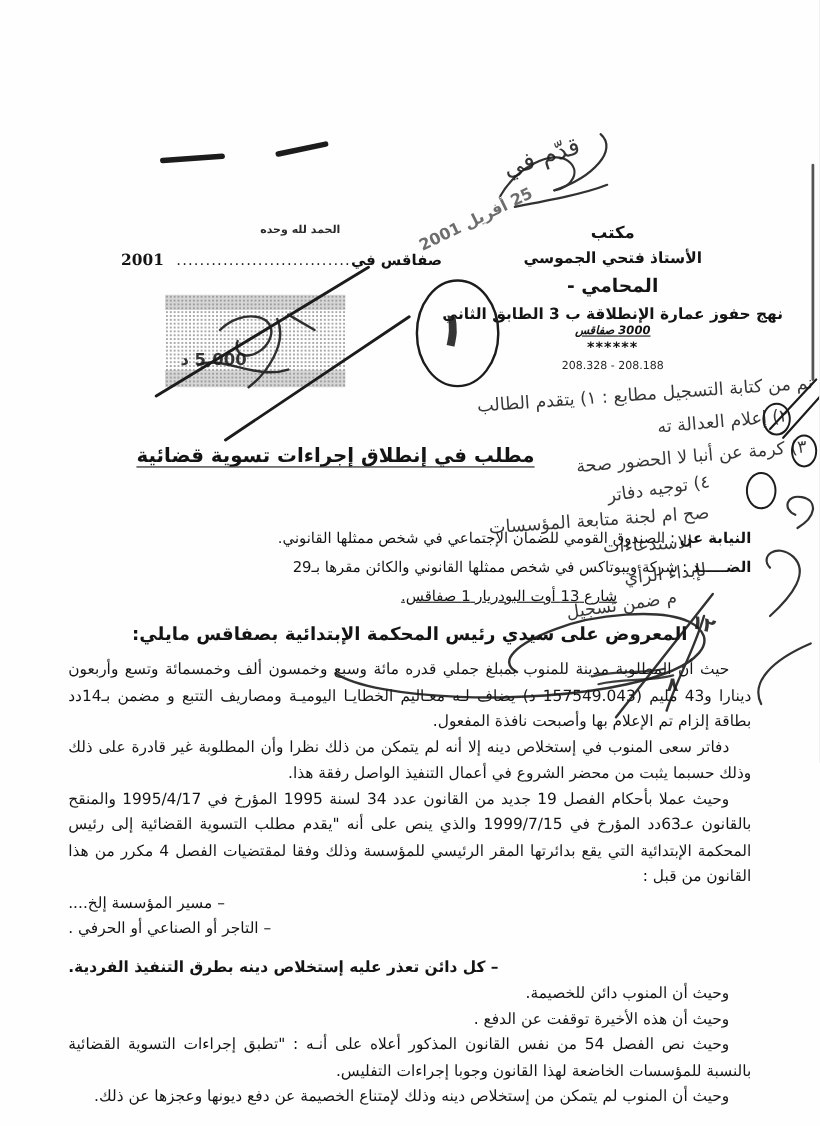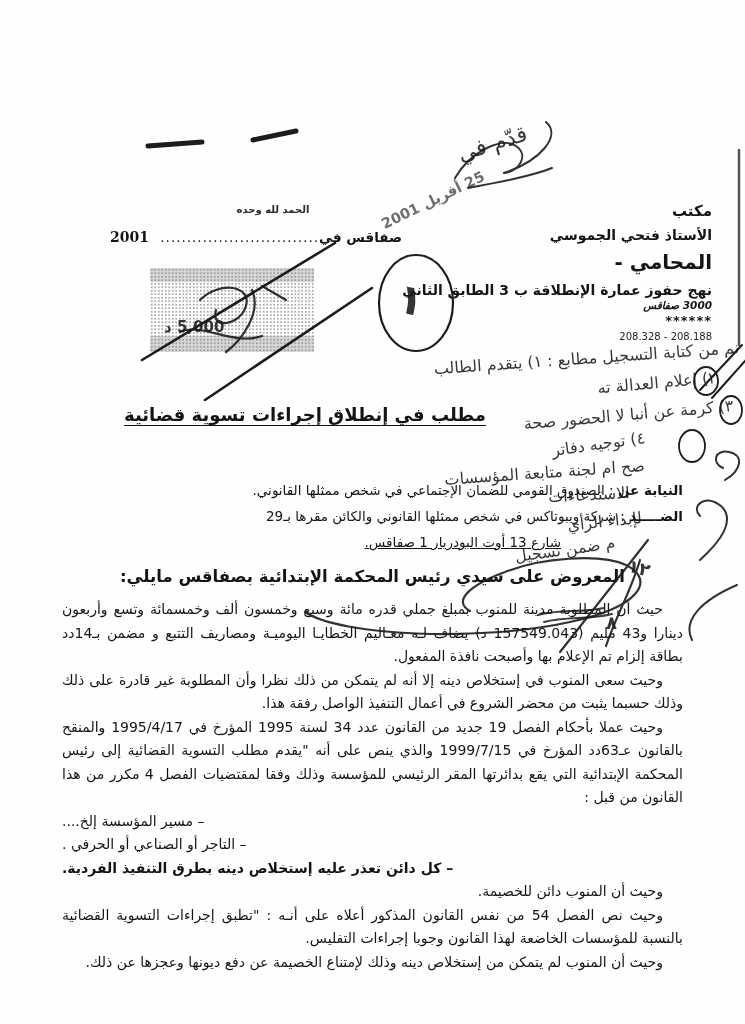--- a/index.html
+++ b/index.html
@@ -7,26 +7,26 @@
         font-family:"DejaVu Sans",sans-serif;color:#141414;direction:rtl;overflow:hidden;}
   
   .bismillah{position:absolute;left:228px;top:204px;width:90px;font-size:10px;font-weight:700;color:#2a2a2a;text-align:center;}
   .dateline{position:absolute;left:110px;top:229px;width:292px;display:flex;align-items:baseline;font-size:13.5px;font-weight:700;}
   .dateline .place{white-space:nowrap;}
   .dateline .dots{flex:1;overflow:hidden;white-space:nowrap;font-weight:400;letter-spacing:1px;color:#222;}
   .dateline .year{font-family:"DejaVu Serif",serif;font-size:14px;font-weight:700;}
   .datestamp{position:absolute;left:328px;top:192px;width:210px;font-size:14.5px;color:#4a4a4a;opacity:.8;
              transform:rotate(-26deg);letter-spacing:2px;font-weight:700;text-align:center;}
   
-  .letterhead{position:absolute;left:402px;top:202px;width:310px;}
+  .letterhead{position:absolute;left:402px;top:202px;width:310px;text-align:center;}
   .lh-office{font-size:15px;font-weight:700;}
   .lh-name{font-size:14px;font-weight:700;margin-top:7px;}
-  .lh-role{font-size:20px;font-weight:700;margin-top:7px;}
+  .lh-role{font-size:17px;font-weight:700;margin-top:7px;}
   .lh-addr{font-size:14px;font-weight:700;margin-top:8px;}
-  .lh-city{font-size:10.5px;font-weight:700;margin-top:1px;font-style:italic;}
+  .lh-city{font-size:10.5px;font-weight:700;margin-top:1px;font-style:italic;text-decoration:underline;}
   .lh-stars{font-size:13px;margin-top:2px;letter-spacing:1px;font-weight:700;}
   .lh-phone{font-size:10px;margin-top:3px;color:#222;}
   
   .stamp{position:absolute;left:150px;top:268px;width:164px;height:84px;opacity:.85;
     background-image:
       linear-gradient(to bottom, rgba(120,120,120,.35) 0 14px, rgba(0,0,0,0) 14px calc(100% - 16px), rgba(120,120,120,.35) calc(100% - 16px) 100%),
       radial-gradient(circle,#8f8f8f 0.6px,transparent 0.8px);
     background-size:100% 100%,3.5px 3.5px;}
   .stamp-value{position:absolute;left:14px;bottom:16px;font-size:15px;font-weight:700;color:#111;}
   
@@ -35,21 +35,21 @@
   .parties{position:absolute;left:62px;top:477px;width:621px;font-size:13.5px;line-height:26px;}
   .parties .lbl{font-weight:700;}
   .parties .indent2{padding-right:122px;text-decoration:underline;}
   .court-heading{position:absolute;left:62px;top:567px;width:621px;text-align:center;
                  font-size:16.5px;font-weight:800;}
   
   .body-text{position:absolute;left:62px;top:598px;width:621px;font-size:14px;line-height:23.5px;
              text-align:justify;text-justify:inter-word;}
   .body-text p{margin:0;text-indent:20px;}
   .body-text .li{margin:0;text-indent:0;padding-right:20px;text-align:left;}
-  .body-text .bold{font-weight:800;}
+  .body-text .bold{font-weight:800;margin-top:12px;}
   
   .hand{position:absolute;font-size:16px;color:#1a1a1a;opacity:.88;white-space:nowrap;
         font-weight:400;transform-origin:right center;letter-spacing:.5px;}
   .hnum{font-size:18px;font-weight:700;}
   
   .overlay{position:absolute;inset:0;pointer-events:none;}
 </style>
 </head>
 <body>
 
@@ -82,26 +82,27 @@
   <div class="parties">
     <div><span class="lbl">النيابة عن</span> <span>: الصندوق القومي للضمان الإجتماعي في شخص ممثلها القانوني.</span></div>
     <div><span class="lbl">الضـــــد</span> <span>: شركة ويبوتاكس في شخص ممثلها القانوني والكائن مقرها بـ29</span></div>
     <div class="indent2">شارع 13 أوت البودريار 1 صفاقس.</div>
   </div>
 
   <div class="court-heading">المعروض على سيدي رئيس المحكمة الإبتدائية بصفاقس مايلي:</div>
 
   <div class="body-text">
     <p>حيث أن المطلوبة مدينة للمنوب بمبلغ جملي قدره مائة وسبع وخمسون ألف وخمسمائة وتسع وأربعون دينارا و43 مليم (157549.043 د) يضاف لـه معـاليم الخطايـا اليوميـة ومصاريف التتبع و مضمن بـ14دد بطاقة إلزام تم الإعلام بها وأصبحت نافذة المفعول.</p>
-    <p>وحيث سعى المنوب في إستخلاص دينه إلا أنه لم يتمكن من ذلك نظرا وأن المطلوبة غير قادرة على ذلك وذلك حسبما يثبت من محضر الشروع في أعمال التنفيذ الواصل رفقة هذا.</p>
+    <p>دفاتر سعى المنوب في إستخلاص دينه إلا أنه لم يتمكن من ذلك نظرا وأن المطلوبة غير قادرة على ذلك وذلك حسبما يثبت من محضر الشروع في أعمال التنفيذ الواصل رفقة هذا.</p>
     <p>وحيث عملا بأحكام الفصل 19 جديد من القانون عدد 34 لسنة 1995 المؤرخ في 1995/4/17 والمنقح بالقانون عـ63دد المؤرخ في 1999/7/15 والذي ينص على أنه "يقدم مطلب التسوية القضائية إلى رئيس المحكمة الإبتدائية التي يقع بدائرتها المقر الرئيسي للمؤسسة وذلك وفقا لمقتضيات الفصل 4 مكرر من هذا القانون من  قبل :</p>
     <p class="li">– مسير المؤسسة إلخ....</p>
     <p class="li">– التاجر أو الصناعي أو الحرفي .</p>
     <p class="li bold">– كل دائن تعذر عليه إستخلاص دينه بطرق التنفيذ الفردية.</p>
     <p>وحيث أن المنوب دائن للخصيمة.</p>
+    <p>وحيث أن هذه الأخيرة توقفت عن الدفع .</p>
     <p>وحيث نص الفصل 54 من نفس القانون  المذكور أعلاه على أنـه : "تطبق إجراءات التسوية القضائية بالنسبة للمؤسسات الخاضعة لهذا القانون وجوبا إجراءات التفليس.</p>
     <p>وحيث أن المنوب لم يتمكن من إستخلاص دينه وذلك لإمتناع الخصيمة عن دفع ديونها وعجزها عن ذلك.</p>
   </div>
 
   <div class="hand" style="top:120px;left:455px;font-size:22px;transform:rotate(-18deg);">قدّم في</div>
   <div class="hand" style="top:338px;right:6px;transform:rotate(-4deg);">نم من كتابة التسجيل مطابع : ١) يتقدم الطالب</div>
   <div class="hand" style="top:368px;right:28px;transform:rotate(-5deg);">٢) إعلام العدالة ته</div>
   <div class="hand" style="top:396px;right:12px;transform:rotate(-5deg);">٣) كرمة عن أنبا لا الحضور صحة</div>
   <div class="hand" style="top:428px;right:100px;transform:rotate(-8deg);">٤) توجيه دفاتر</div>
   <div class="hand" style="top:456px;right:100px;transform:rotate(-4deg);">صح ام لجنة متابعة المؤسسات</div>

